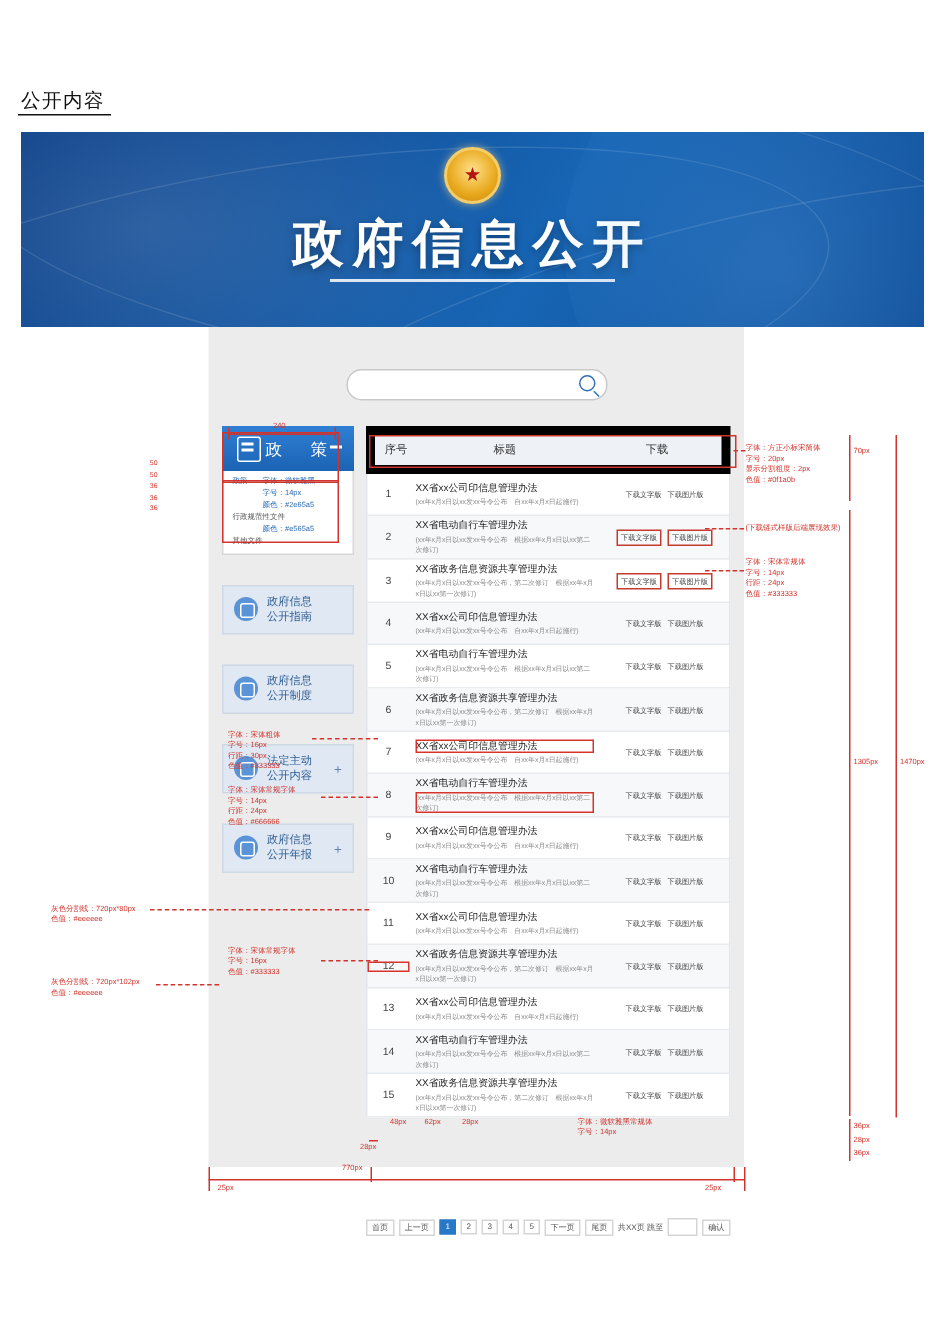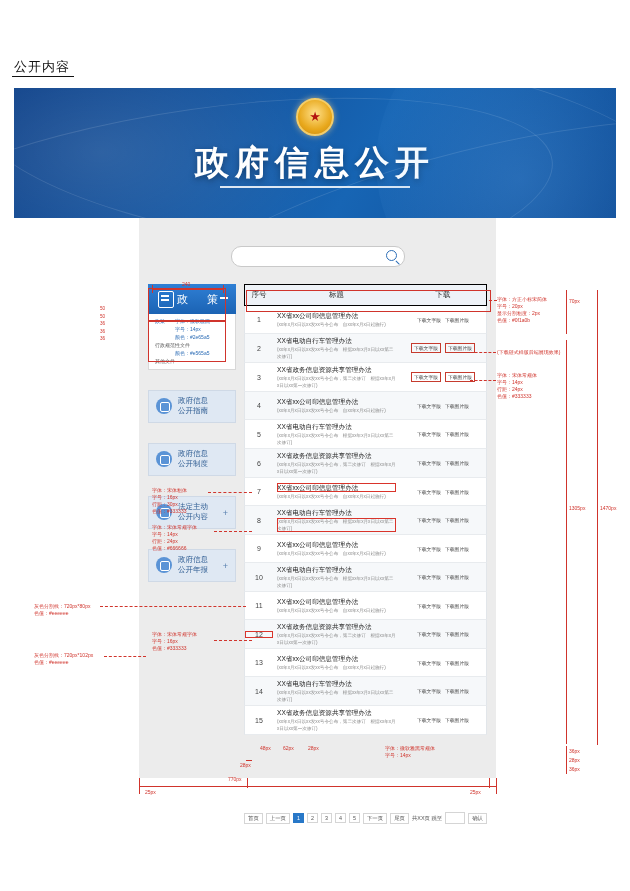--- a/index.html
+++ b/index.html
@@ -47,21 +47,21 @@
   .sub-list div{font-size:5px;color:#2a6bb5;line-height:8px;white-space:nowrap;}
   .sub-list div.dark{color:#555;}
   .nav-item{position:relative;height:31px;margin-top:20px;background:#dfe8f3;border:1px solid #cfd9e6;}
   .nav-item .circ{position:absolute;left:7px;top:7px;width:16px;height:16px;border-radius:50%;background:#5a93d6;}
   .nav-item .circ i{position:absolute;left:4px;top:4px;width:8px;height:8px;border:1.2px solid #fff;border-radius:2px;}
   .nav-item .lbl{position:absolute;left:29px;top:5px;font-size:7.5px;color:#2f5d93;line-height:10px;}
   .nav-item .plus{position:absolute;right:7px;top:11px;font-size:9px;color:#5b82b1;}
 
   
   .table{position:absolute;left:105px;top:66px;width:243px;background:#fff;}
-  .thead{display:flex;height:20px;background:#eef2f7;border:1px solid #000000;align-items:center;}
+  .thead{display:flex;height:20px;background:#eef2f7;border:6px solid #000000;align-items:center;}
   .thead div{font-size:7.5px;color:#333;text-align:center;}
   .c-no{width:28px;}
   .c-title{flex:1;}
   .c-dl{width:86px;}
   .trow{display:flex;min-height:27px;border-left:1px solid #e2e6ea;border-right:1px solid #e2e6ea;border-bottom:1px solid #e8ebee;align-items:center;}
   .trow.alt{background:#f6f8fa;}
   .trow .c-no{font-size:7px;color:#444;text-align:center;}
   .trow .c-title{padding:2px 4px;}
   .trow .c-title .t1{font-size:6.6px;color:#222;line-height:9px;}
   .trow .c-title .t2{font-size:4.6px;color:#8a8a8a;line-height:7px;margin-top:1px;}

